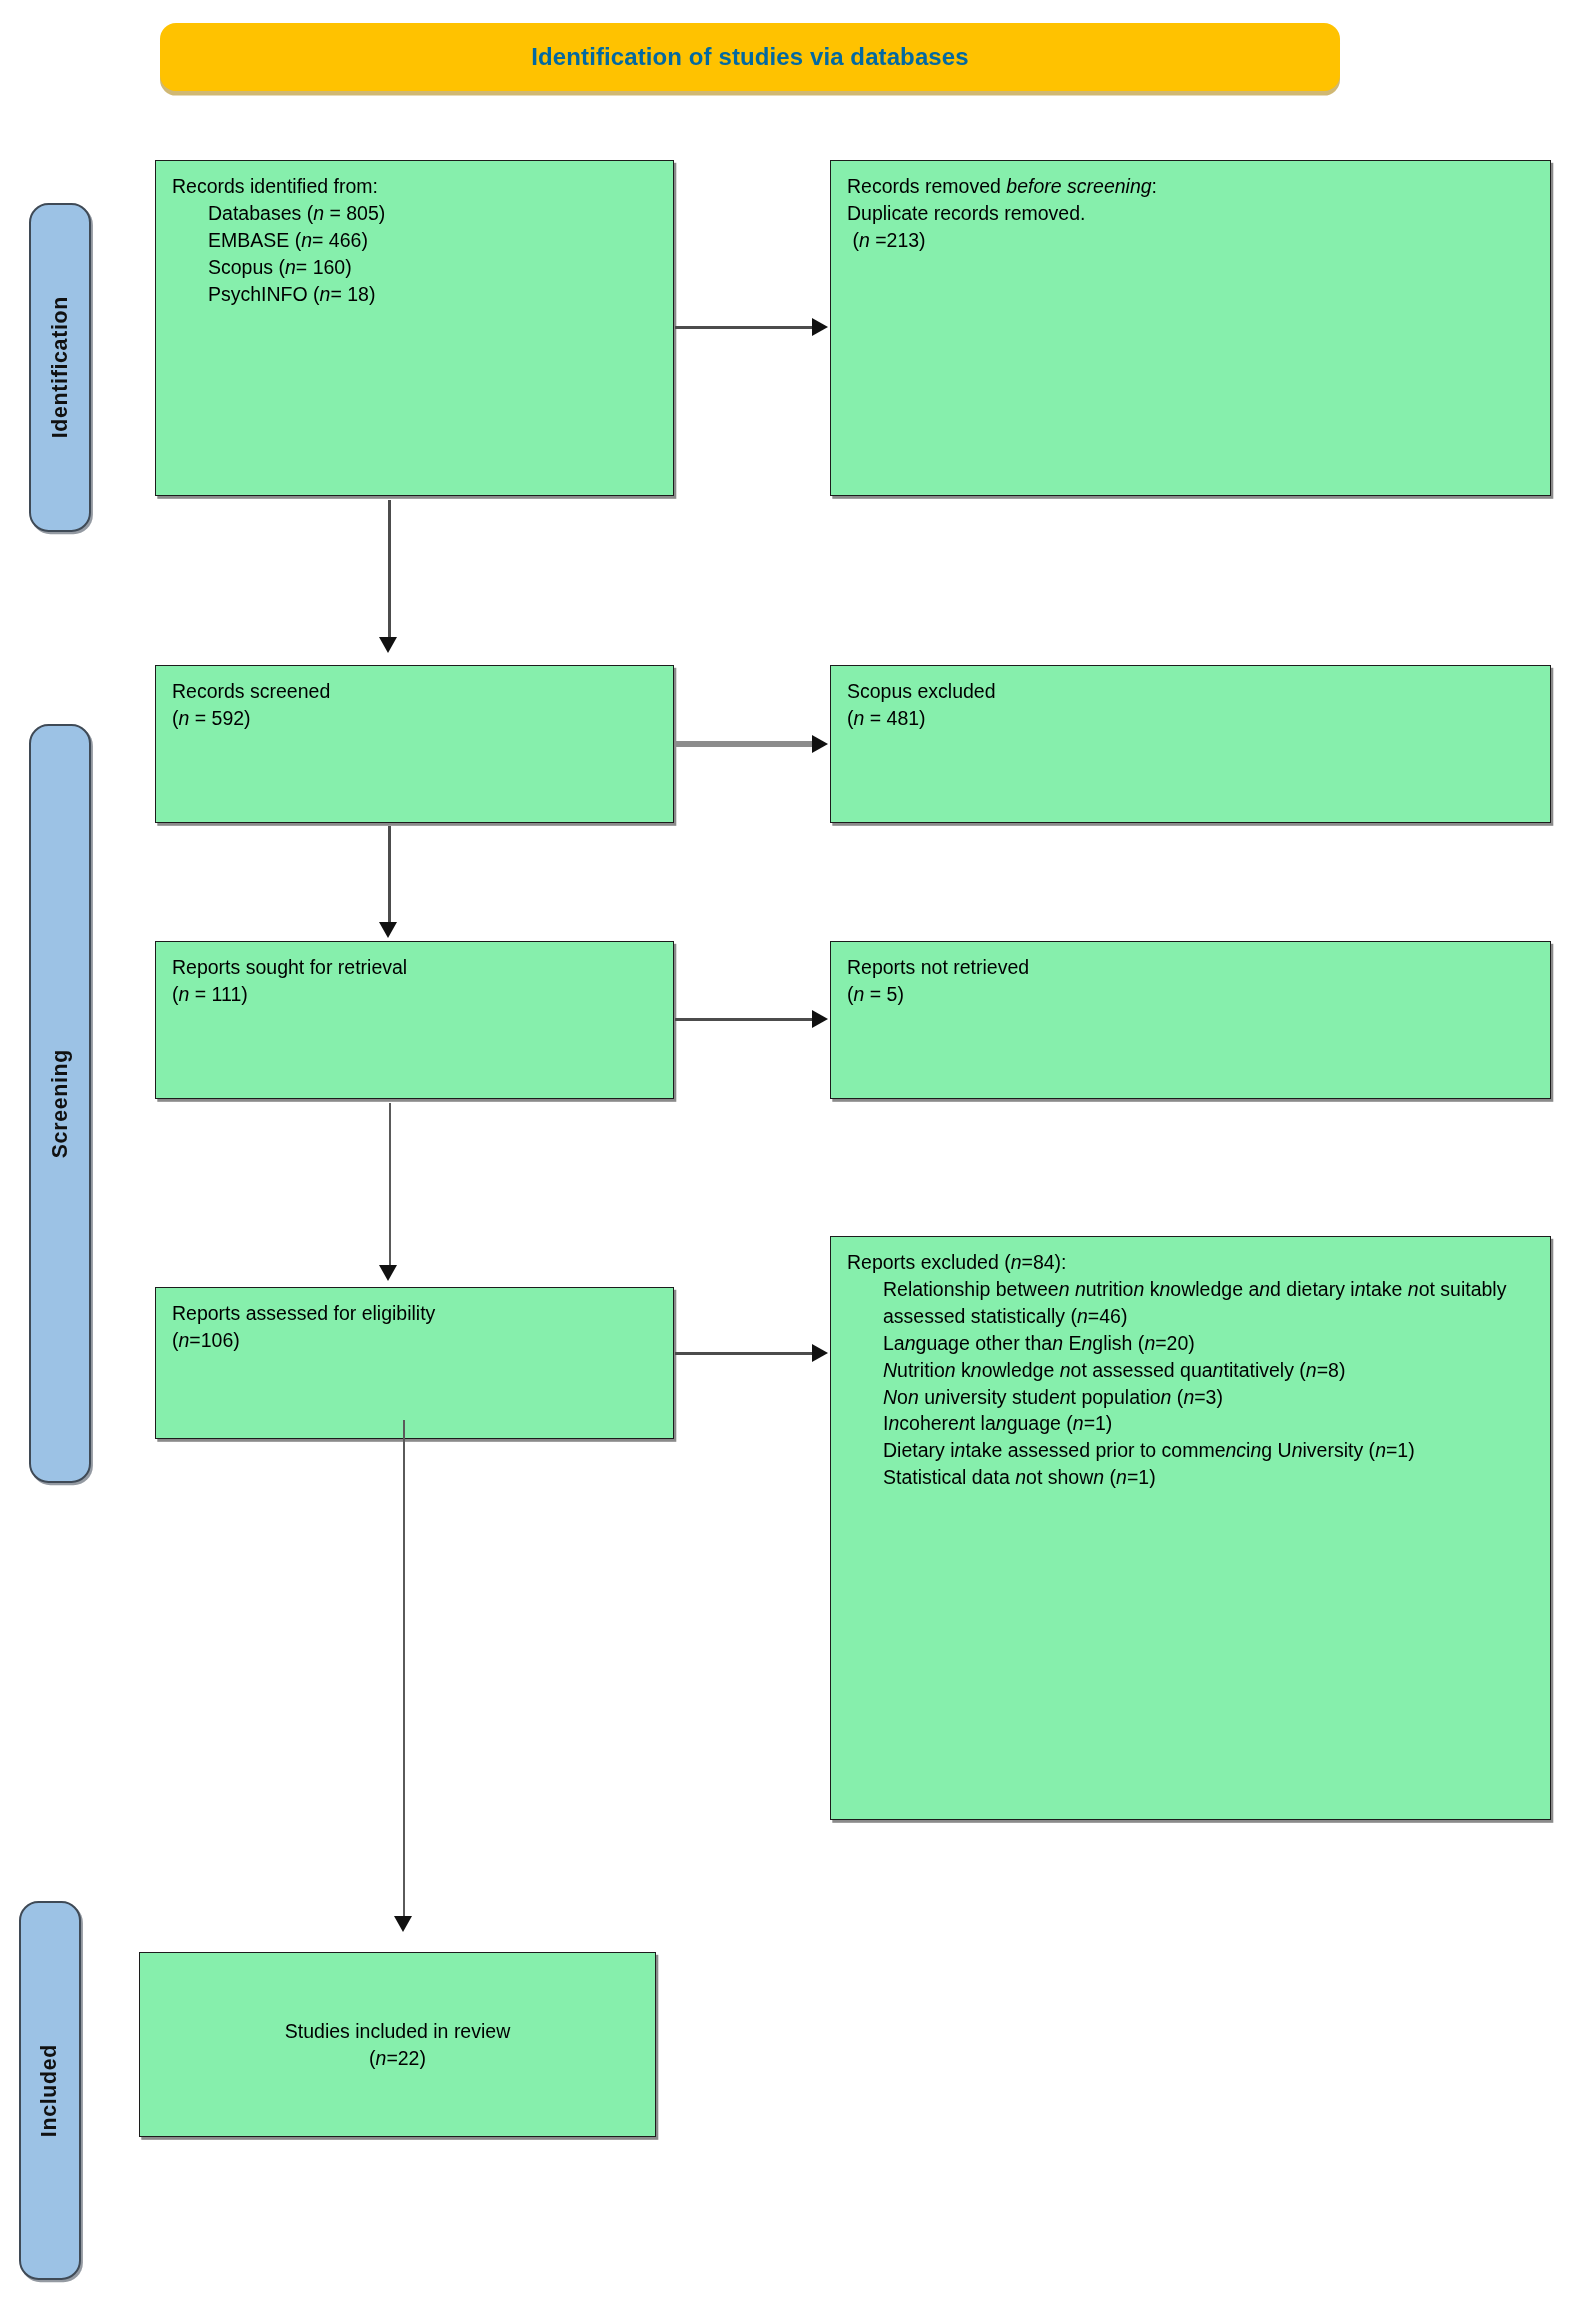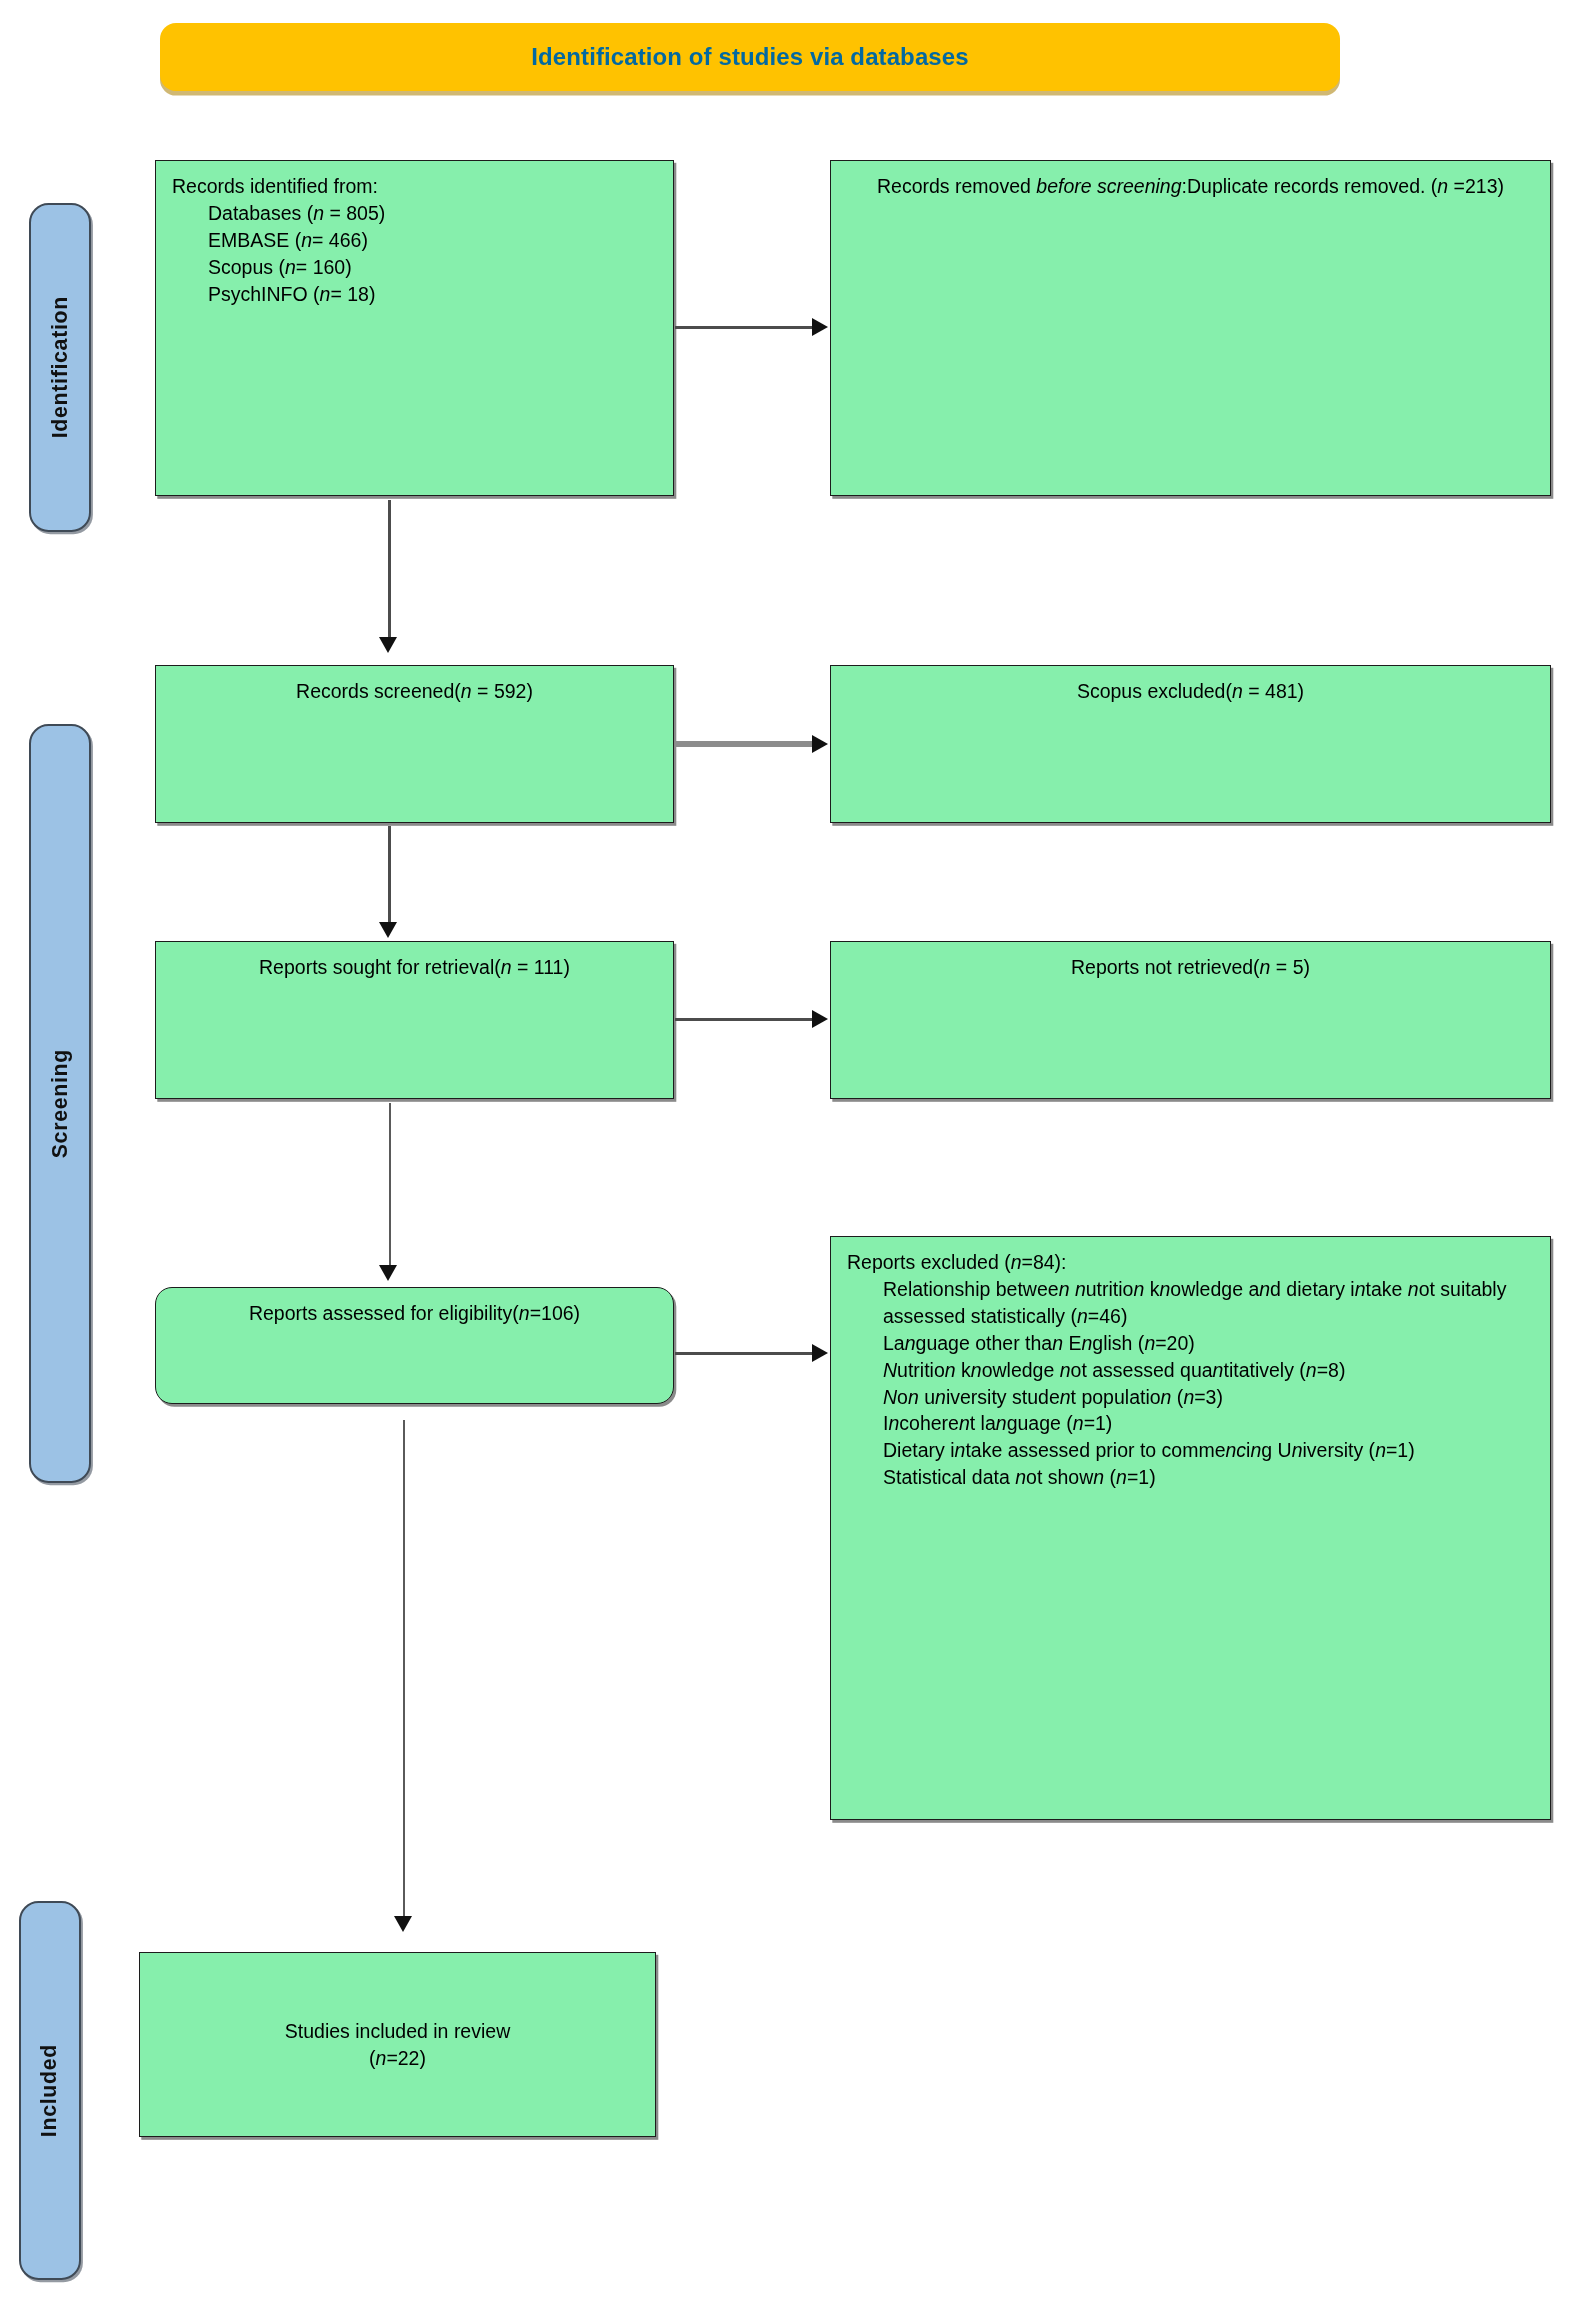--- a/index.html
+++ b/index.html
@@ -66,34 +66,34 @@
     position:absolute;
     background:#86efac;
     border:1.9px solid #1c1c1c;
     box-shadow:2.3px 2.8px 0 0 rgba(105,105,105,.78);
     box-sizing:border-box;
     padding:12px 16px;
     font-size:19.5px;
     line-height:1.38;
   }
   .box.center{ display:flex; flex-direction:column; align-items:center; justify-content:center; text-align:center; }
-  .box.vcenter{ display:flex; flex-direction:row; justify-content:center; }
+  .box.vcenter{ display:flex; flex-direction:column; }
 
   .ln{ display:block; white-space:pre-wrap; }
   .ind1{ padding-left:36px; }
   em.it{ font-style:italic; }
 
   
   #box-identified   { left:155px;  top:160px;  width:519px; height:336px; }
   #box-removed      { left:830px; top:160px;  width:721px; height:336px; }
   #box-screened     { left:155px;  top:665px; width:519px; height:158px; }
   #box-excluded     { left:830px; top:665px; width:721px; height:158px; }
   #box-sought       { left:155px;  top:941px; width:519px; height:158px; }
   #box-notretrieved { left:830px; top:941px; width:721px; height:158px; }
-  #box-eligibility  { left:155px;  top:1287px; width:519px; height:117px;border-radius:17px; }
+  #box-eligibility  { left:155px;  top:1287px; width:519px; height:152px; }
   #box-reportsexcl  { left:830px; top:1236px; width:721px; height:584px; }
   #box-included     { left:139px;  top:1952px; width:517px; height:185px; }
 
   
   .conn{ position:absolute; background:#4c4c4c; }
   .conn.v{ width:3.2px; }
   .conn.h{ height:3.2px; }
   .conn.thickgrey{ background:#8c8c8c; height:6px; }
   .conn.thin{ background:#5a5a5a; width:2.3px; }
 

